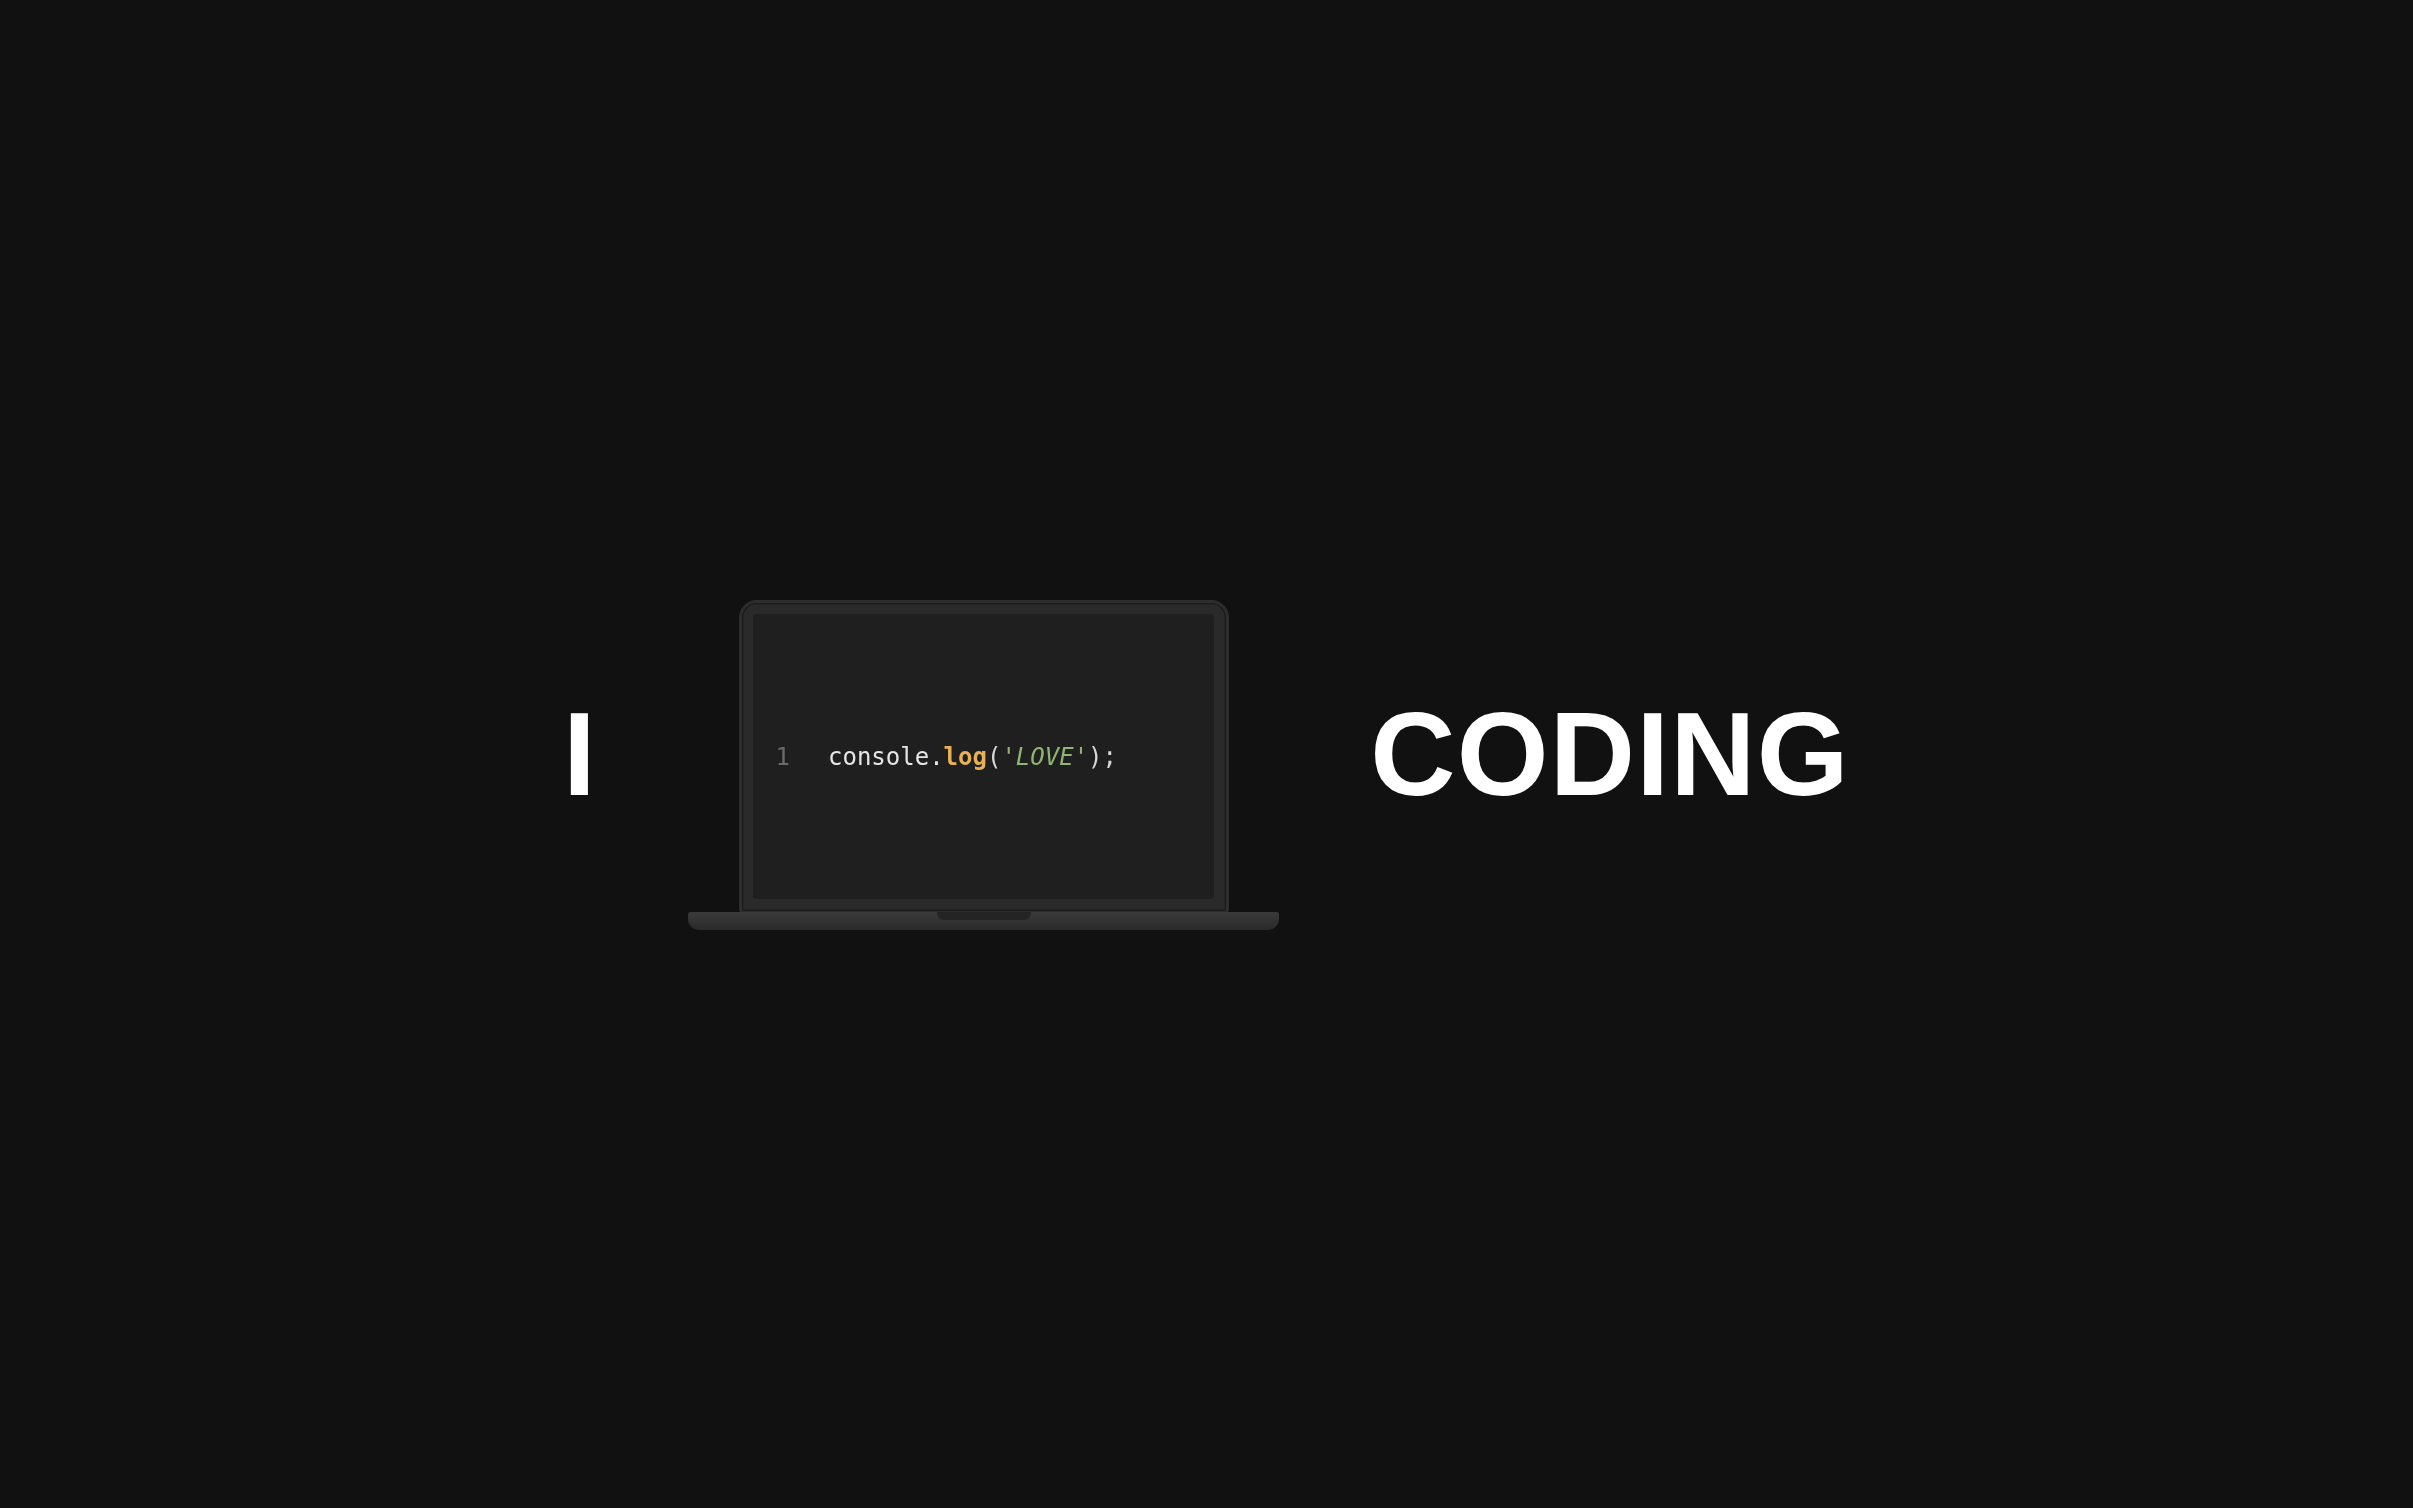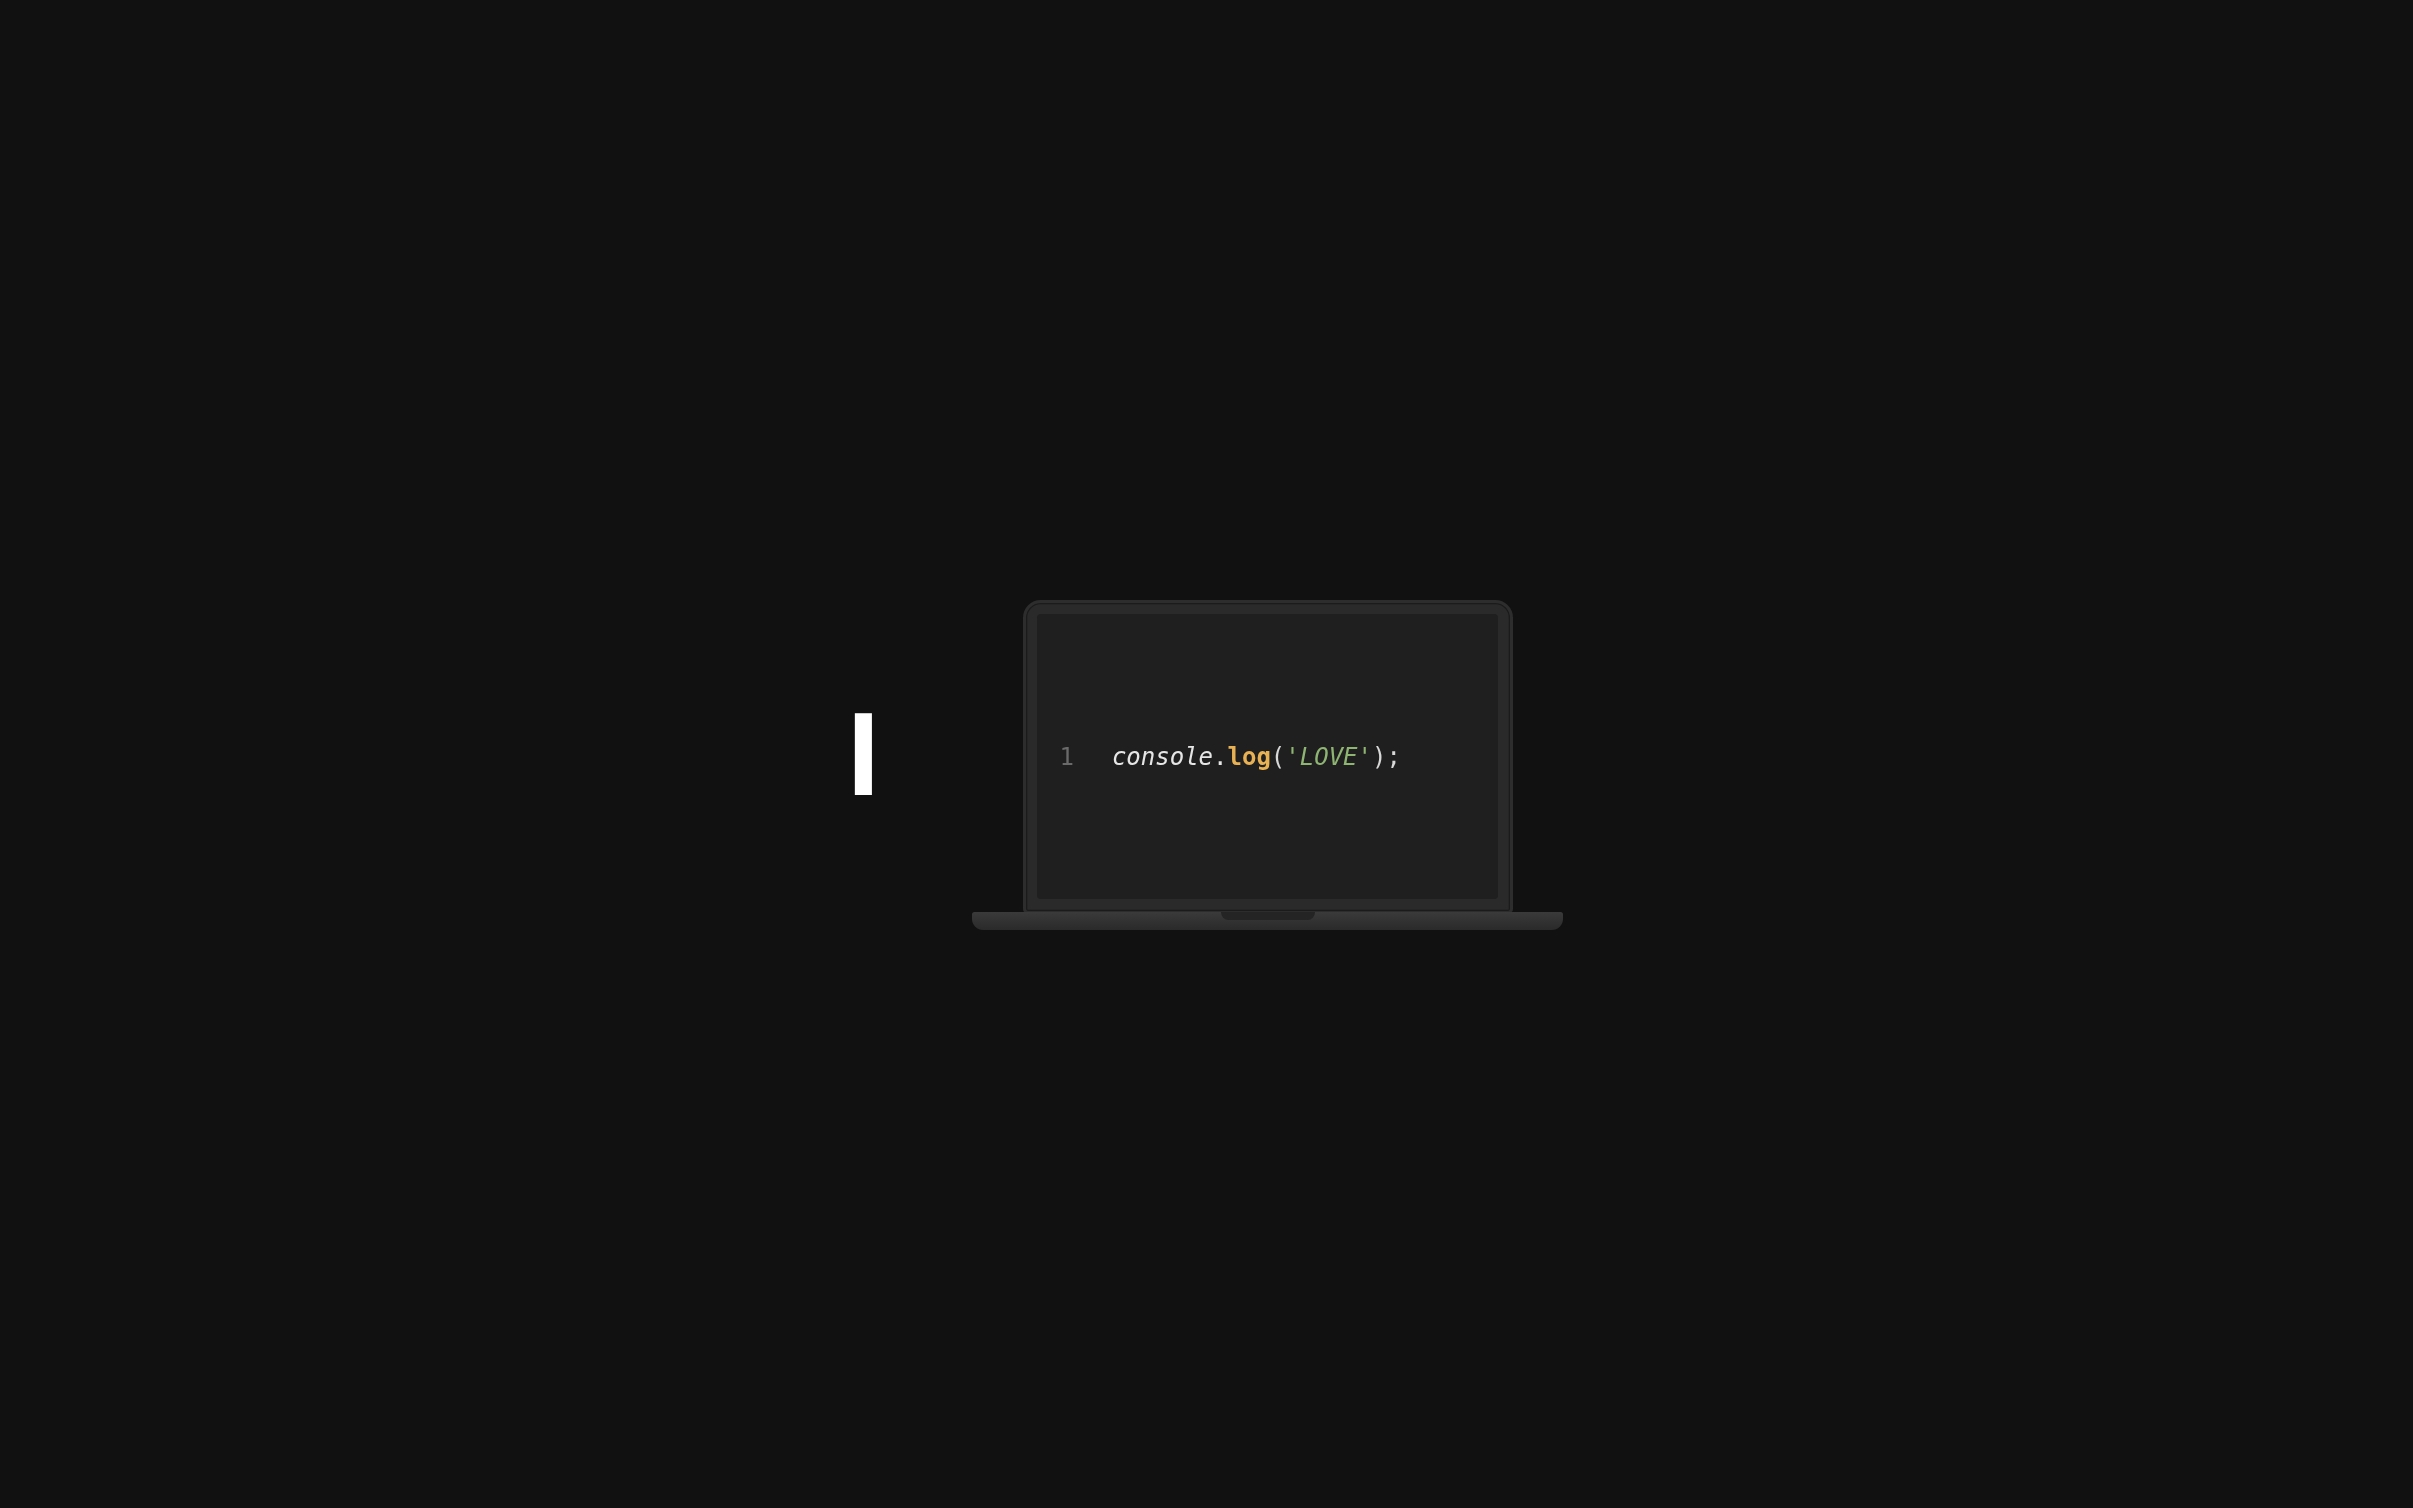--- a/index.html
+++ b/index.html
@@ -67,21 +67,21 @@
     .code-line {
       display: flex;
       align-items: baseline;
       gap: 38px;
       white-space: pre;
     }
     .lineno {
       color: #6a6a6a;
       font-family: ui-monospace, SFMono-Regular, Menlo, monospace;
     }
-    .tok-obj    { color: #e6e6e6; font-style: italic; }
+    .tok-obj    { color: #e6e6e6; }
     .tok-dot    { color: #e6e6e6; }
     .tok-method { color: #e8b254; font-weight: bold; }
     .tok-paren  { color: #d8d8d8; }
     .tok-string { color: #8fb573; font-style: italic; }
     .tok-semi   { color: #d8d8d8; }
     .base {
       width: 591px;
       height: 17.6px;
       background: linear-gradient(#3a3a3a, #2a2a2a);
       border-radius: 2.5px 2.5px 11.3px 11.3px;
@@ -112,15 +112,16 @@
         <div class="screen">
           <div class="code-line">
             <span class="lineno">1</span>
             <span><span class="tok-obj">console</span><span class="tok-dot">.</span><span class="tok-method">log</span><span class="tok-paren">(</span><span class="tok-string">'LOVE'</span><span class="tok-paren">)</span><span class="tok-semi">;</span></span>
           </div>
         </div>
       </div>
       <div class="base"></div>
     </div>
 
+    <div class="word">CODING</div>
   </div>
 </div>
 
 
 </body></html>

